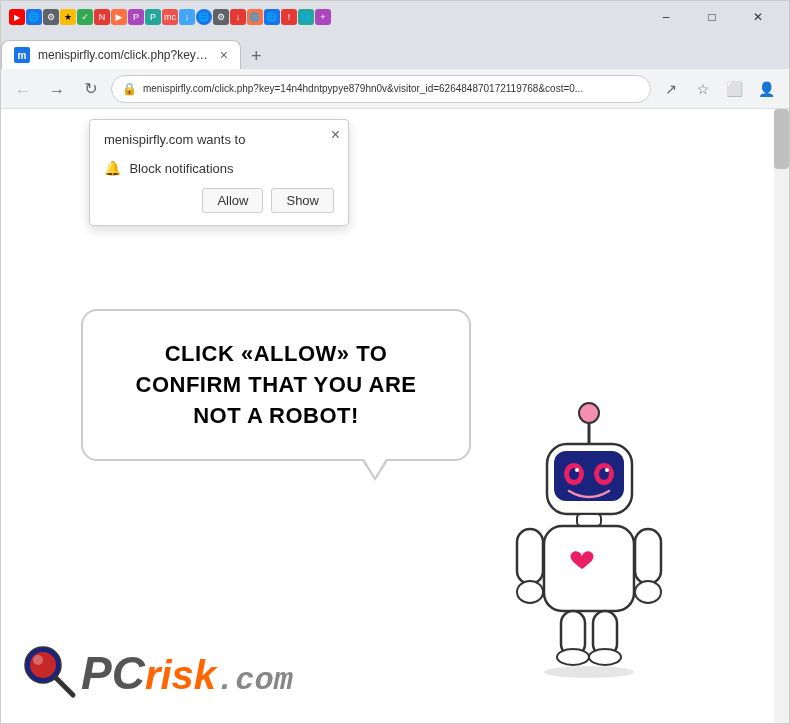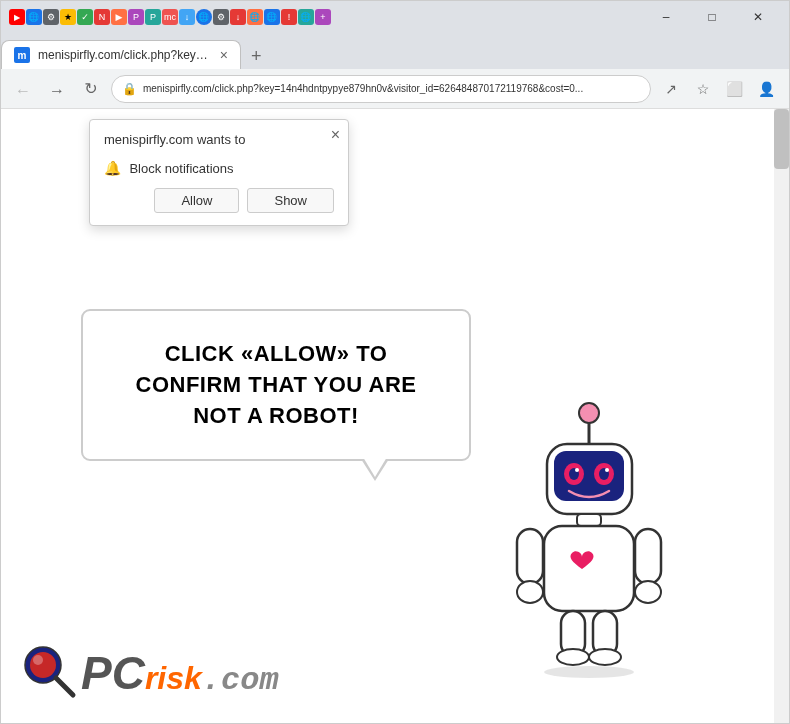--- a/index.html
+++ b/index.html
@@ -123,37 +123,37 @@
       font-size: 13px;
       color: #333;
       margin-bottom: 12px;
     }
     .bell-icon { font-size: 14px; }
     .popup-buttons { display: flex; gap: 8px; justify-content: flex-end; }
     .popup-btn {
       border: 1px solid #ccc;
       background: #f8f8f8;
       border-radius: 3px;
-      padding: 4px 26px;
+      padding: 4px 14px;
       font-size: 13px;
       cursor: pointer;
       color: #333;
     }
 
     
     .speech-bubble-container {
       position: absolute;
       top: 200px;
       left: 80px;
       width: 390px;
     }
     .speech-bubble {
       background: #fff;
       border: 2px solid #ccc;
-      border-radius: 9px;
+      border-radius: 16px;
       padding: 28px 32px;
       text-align: center;
       position: relative;
     }
     .speech-bubble::after {
       content: '';
       position: absolute;
       bottom: -22px;
       right: 80px;
       width: 0;
@@ -470,18 +470,18 @@
     <div class="logo-container">
 
       <svg class="pc-logo-magnifier" viewBox="0 0 60 60" xmlns="http://www.w3.org/2000/svg">
         <circle cx="22" cy="22" r="18" fill="#1a237e" stroke="#333" stroke-width="1.5"></circle>
         <circle cx="22" cy="22" r="13" fill="#c62828"></circle>
         <circle cx="17" cy="17" r="5" fill="white" opacity="0.3"></circle>
 
         <line x1="35" y1="35" x2="52" y2="52" stroke="#333" stroke-width="5" stroke-linecap="round"></line>
       </svg>
       <div>
-        <span style="font-size:46px; font-weight:900; color:#555; font-style:italic; font-family:Arial Black, Arial;">PC</span><span style="font-size:32px; font-weight:900; color:#ff6600; font-style:italic; font-family:Arial Black, Arial;">risk</span><span style="font-size:32px; font-weight:700; color:#888; font-style:italic; font-family:Liberation Mono, monospace;">.com</span>
+        <span style="font-size:46px; font-weight:900; color:#555; font-style:italic; font-family:Arial Black, Arial;">PC</span><span style="font-size:40px; font-weight:900; color:#ff6600; font-style:italic; font-family:Arial Black, Arial;">risk</span><span style="font-size:32px; font-weight:700; color:#888; font-style:italic; font-family:Liberation Mono, monospace;">.com</span>
       </div>
     </div>
 
   </div>
 </div>
 
 </body></html>

